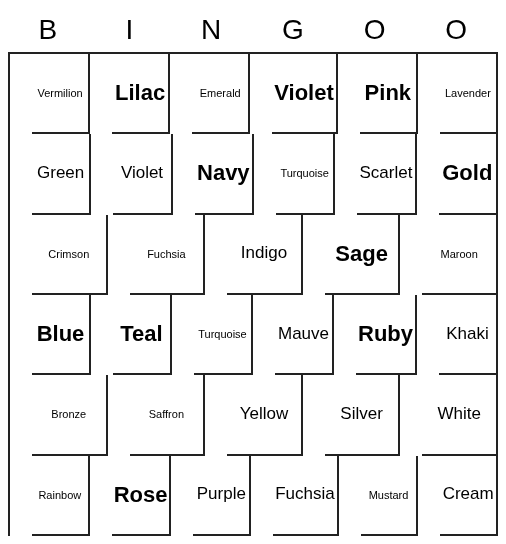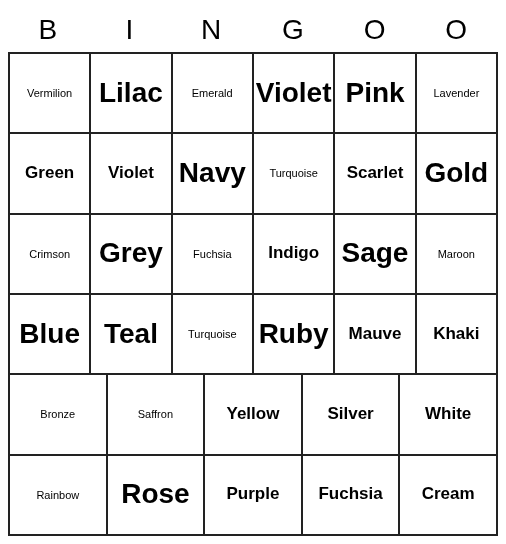--- a/index.html
+++ b/index.html
@@ -45,28 +45,29 @@
     .bingo-cell {
       flex: 1;
       border-right: 2px solid #222;
       border-bottom: 2px solid #222;
       display: flex;
       align-items: center;
       justify-content: center;
       text-align: center;
       padding: 2px;
       line-height: 1.1;
+      margin-left: 22px;
     }
     .size-lg {
-      font-size: 28px;
+      font-size: 22px;
       font-weight: bold;
     }
     .size-md {
       font-size: 17px;
-      font-weight: bold;
+      font-weight: normal;
     }
     .size-sm {
       font-size: 11px;
       font-weight: normal;
     }
   </style>
 </head>
 <body>
 
 <div class="bingo-card">
@@ -90,42 +91,42 @@
       <div class="bingo-row">
         <div class="bingo-cell size-md">Green</div>
         <div class="bingo-cell size-md">Violet</div>
         <div class="bingo-cell size-lg">Navy</div>
         <div class="bingo-cell size-sm">Turquoise</div>
         <div class="bingo-cell size-md">Scarlet</div>
         <div class="bingo-cell size-lg">Gold</div>
       </div>
       <div class="bingo-row">
         <div class="bingo-cell size-sm">Crimson</div>
-        <div class="bingo-cell size-lg">Grey</div>
         <div class="bingo-cell size-sm">Fuchsia</div>
         <div class="bingo-cell size-md">Indigo</div>
         <div class="bingo-cell size-lg">Sage</div>
         <div class="bingo-cell size-sm">Maroon</div>
       </div>
       <div class="bingo-row">
         <div class="bingo-cell size-lg">Blue</div>
         <div class="bingo-cell size-lg">Teal</div>
         <div class="bingo-cell size-sm">Turquoise</div>
+        <div class="bingo-cell size-md">Mauve</div>
         <div class="bingo-cell size-lg">Ruby</div>
-        <div class="bingo-cell size-md">Mauve</div>
         <div class="bingo-cell size-md">Khaki</div>
       </div>
       <div class="bingo-row">
         <div class="bingo-cell size-sm">Bronze</div>
         <div class="bingo-cell size-sm">Saffron</div>
         <div class="bingo-cell size-md">Yellow</div>
         <div class="bingo-cell size-md">Silver</div>
         <div class="bingo-cell size-md">White</div>
       </div>
       <div class="bingo-row">
         <div class="bingo-cell size-sm">Rainbow</div>
         <div class="bingo-cell size-lg">Rose</div>
         <div class="bingo-cell size-md">Purple</div>
         <div class="bingo-cell size-md">Fuchsia</div>
+        <div class="bingo-cell size-sm">Mustard</div>
         <div class="bingo-cell size-md">Cream</div>
       </div>
     </div>
 </div>
 
 </body></html>

